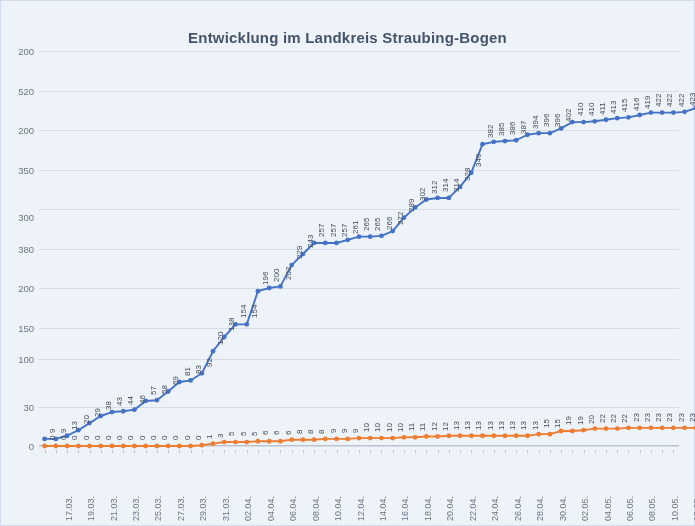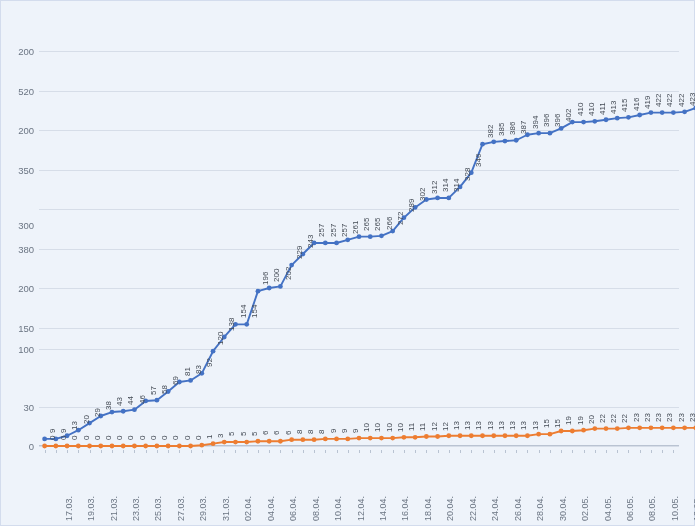--- a/index.html
+++ b/index.html
@@ -112,43 +112,44 @@
     left:8px;top:-2.5px;
     width:7px;height:7px;
     border-radius:50%;
   }
 </style>
 </head>
 <body>
 
 <div id="chart-root">
 
+  <div id="chart-title">Entwicklung im Landkreis Straubing-Bogen</div>
 
   <div id="plot">
     <div id="gridlines">
         <div class="gridline" style="top: 395px;">
           <div class="ytick" style="top: 0px;">0</div>
         </div>
         <div class="gridline" style="top: 355.5px;">
           <div class="ytick" style="top: 0px;">30</div>
         </div>
-        <div class="gridline" style="top: 298px; text-decoration: underline;">
+        <div class="gridline" style="top: 308px; text-decoration: underline;">
           <div class="ytick" style="top: 0px;">100</div>
         </div>
         <div class="gridline" style="top: 276.5px;">
           <div class="ytick" style="top: 0px;">150</div>
         </div>
         <div class="gridline" style="top: 237px;">
           <div class="ytick" style="top: 0px;">200</div>
         </div>
         <div class="gridline" style="top: 197.5px;">
           <div class="ytick" style="top: 0px;">380</div>
         </div>
         <div class="gridline" style="top: 158px;">
-          <div class="ytick" style="top: 16px;">300</div>
+          <div class="ytick" style="top: 8px;">300</div>
         </div>
         <div class="gridline" style="top: 118.5px;">
           <div class="ytick" style="top: 0px;">350</div>
         </div>
         <div class="gridline" style="top: 79px;">
           <div class="ytick" style="top: 0px;">200</div>
         </div>
         <div class="gridline" style="top: 39.5px;">
           <div class="ytick" style="top: 0px;">520</div>
         </div>

